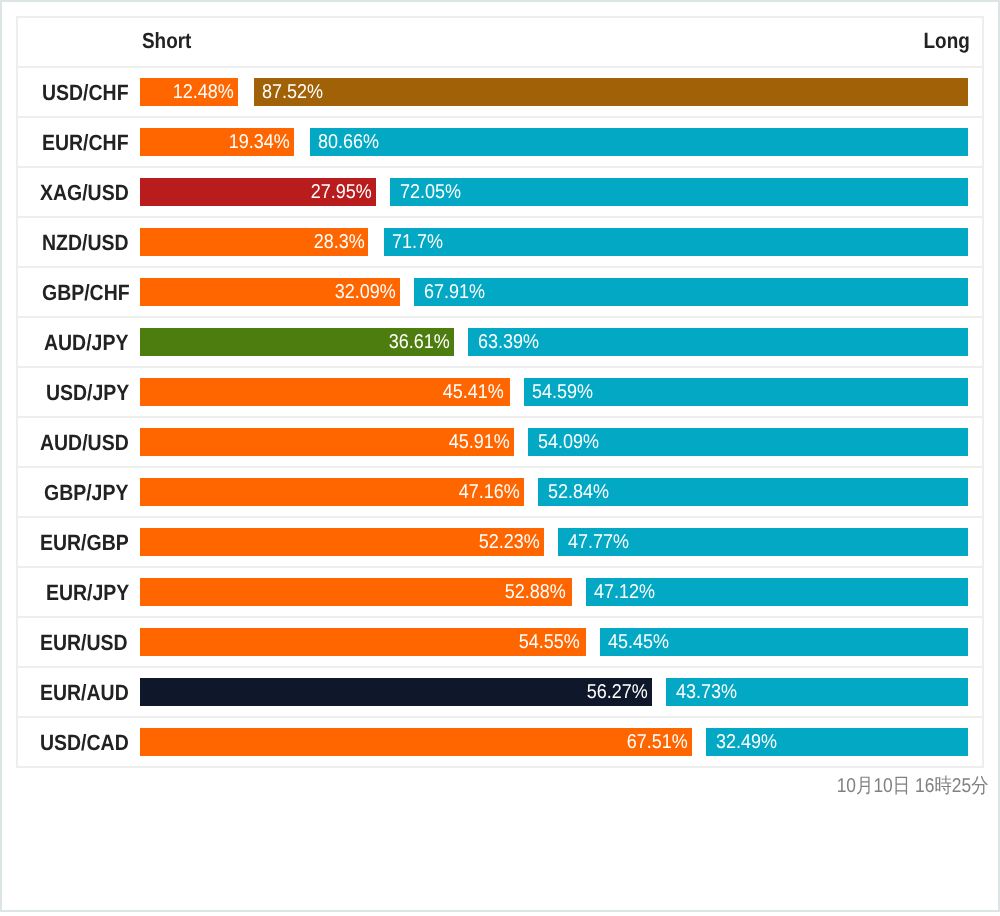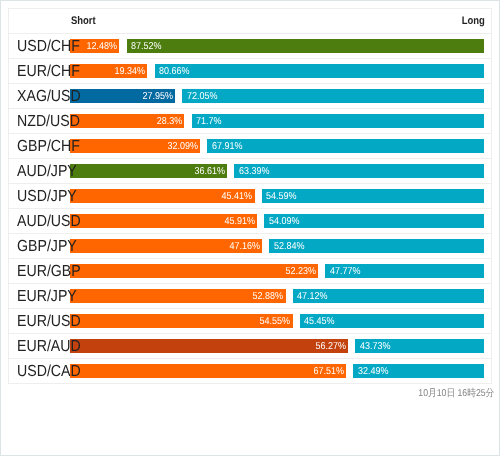--- a/index.html
+++ b/index.html
@@ -20,21 +20,21 @@
   table.chart td:first-child, table.chart th:first-child{border-left:1px solid #eeeeee;}
   table.chart td:last-child, table.chart th:last-child{border-right:1px solid #eeeeee;}
   thead th{height:23.4px;font-size:11px;font-weight:bold;color:#222;}
   th.h-pair{width:61px;}
   th.h-bars{padding-right:6.3px !important;padding-left:0.8px !important;}
   .hdr-row{display:flex;justify-content:space-between;align-items:center;}
   .hdr-row span{display:inline-block;transform:scaleX(0.86);}
   .hdr-row span:first-child{transform-origin:left center;}
   .hdr-row span:last-child{transform-origin:right center;}
   tbody tr{height:25.03px;}
-  td.pair{width:61px;text-align:center;font-size:16px;font-weight:normal;color:#222;padding-left:0 !important;}
+  td.pair{width:61px;text-align:right;font-size:11px;font-weight:bold;color:#222;padding-left:0 !important;}
   td.pair span{display:inline-block;transform:scaleX(0.885);transform-origin:left center;margin-left:7.9px;position:relative;top:1px;}
   td.bars{padding-right:7px !important;}
   .track{display:flex;align-items:center;height:14px;width:414px;}
   .seg{height:14px;line-height:14px;font-size:10px;color:#fff;box-sizing:border-box;overflow:hidden;white-space:nowrap;}
   .seg span{display:inline-block;transform:scaleX(0.9);position:relative;top:1px;}
   .seg.short{background:#ff6600;text-align:right;margin-right:7.3px;}
   .seg.short span{transform-origin:right center;margin-right:2.5px;}
   .seg.long{background:#03a9c4;text-align:left;flex:1 1 auto;}
   .seg.long span{transform-origin:left center;margin-left:4.3px;}
   .footer{text-align:right;font-size:10px;color:#818181;padding-top:3px;padding-right:0px;line-height:13px;text-decoration:underline;}
@@ -56,38 +56,38 @@
           </div>
         </th>
       </tr>
     </thead>
     <tbody id="rows">
         <tr>
           <td class="pair"><span>USD/CHF</span></td>
           <td class="bars">
             <div class="track">
               <div class="seg short" style="width:49.22px;background:#ff6600"><span>12.48%</span></div>
-              <div class="seg long" style="background:#4d7c0f"><span>87.52%</span></div>
+              <div class="seg long" style="background:#a16207"><span>87.52%</span></div>
             </div>
           </td>
         </tr>
         <tr>
           <td class="pair"><span>EUR/CHF</span></td>
           <td class="bars">
             <div class="track">
               <div class="seg short" style="width:77.48px;background:#ff6600"><span>19.34%</span></div>
               <div class="seg long" style="background:#03a9c4"><span>80.66%</span></div>
             </div>
           </td>
         </tr>
         <tr>
           <td class="pair"><span>XAG/USD</span></td>
           <td class="bars">
             <div class="track">
-              <div class="seg short" style="width:105px;background:#0369a1"><span>27.95%</span></div>
+              <div class="seg short" style="width:118px;background:#b91c1c"><span>27.95%</span></div>
               <div class="seg long" style="background:#03a9c4"><span>72.05%</span></div>
             </div>
           </td>
         </tr>
         <tr>
           <td class="pair"><span>NZD/USD</span></td>
           <td class="bars">
             <div class="track">
               <div class="seg short" style="width:114.40px;background:#ff6600"><span>28.3%</span></div>
               <div class="seg long" style="background:#03a9c4"><span>71.7%</span></div>
@@ -136,21 +136,21 @@
             <div class="track">
               <div class="seg short" style="width:192.10px;background:#ff6600"><span>47.16%</span></div>
               <div class="seg long" style="background:#03a9c4"><span>52.84%</span></div>
             </div>
           </td>
         </tr>
         <tr>
           <td class="pair"><span>EUR/GBP</span></td>
           <td class="bars">
             <div class="track">
-              <div class="seg short" style="width:248px;background:#ff6600"><span>52.23%</span></div>
+              <div class="seg short" style="width:202px;background:#ff6600"><span>52.23%</span></div>
               <div class="seg long" style="background:#03a9c4"><span>47.77%</span></div>
             </div>
           </td>
         </tr>
         <tr>
           <td class="pair"><span>EUR/JPY</span></td>
           <td class="bars">
             <div class="track">
               <div class="seg short" style="width:215.67px;background:#ff6600"><span>52.88%</span></div>
               <div class="seg long" style="background:#03a9c4"><span>47.12%</span></div>
@@ -163,21 +163,21 @@
             <div class="track">
               <div class="seg short" style="width:222.55px;background:#ff6600"><span>54.55%</span></div>
               <div class="seg long" style="background:#03a9c4"><span>45.45%</span></div>
             </div>
           </td>
         </tr>
         <tr>
           <td class="pair"><span>EUR/AUD</span></td>
           <td class="bars">
             <div class="track">
-              <div class="seg short" style="width:278px;background:#c2410c"><span>56.27%</span></div>
+              <div class="seg short" style="width:256px;background:#0f172a"><span>56.27%</span></div>
               <div class="seg long" style="background:#03a9c4"><span>43.73%</span></div>
             </div>
           </td>
         </tr>
         <tr>
           <td class="pair"><span>USD/CAD</span></td>
           <td class="bars">
             <div class="track">
               <div class="seg short" style="width:275.94px;background:#ff6600"><span>67.51%</span></div>
               <div class="seg long" style="background:#03a9c4"><span>32.49%</span></div>

